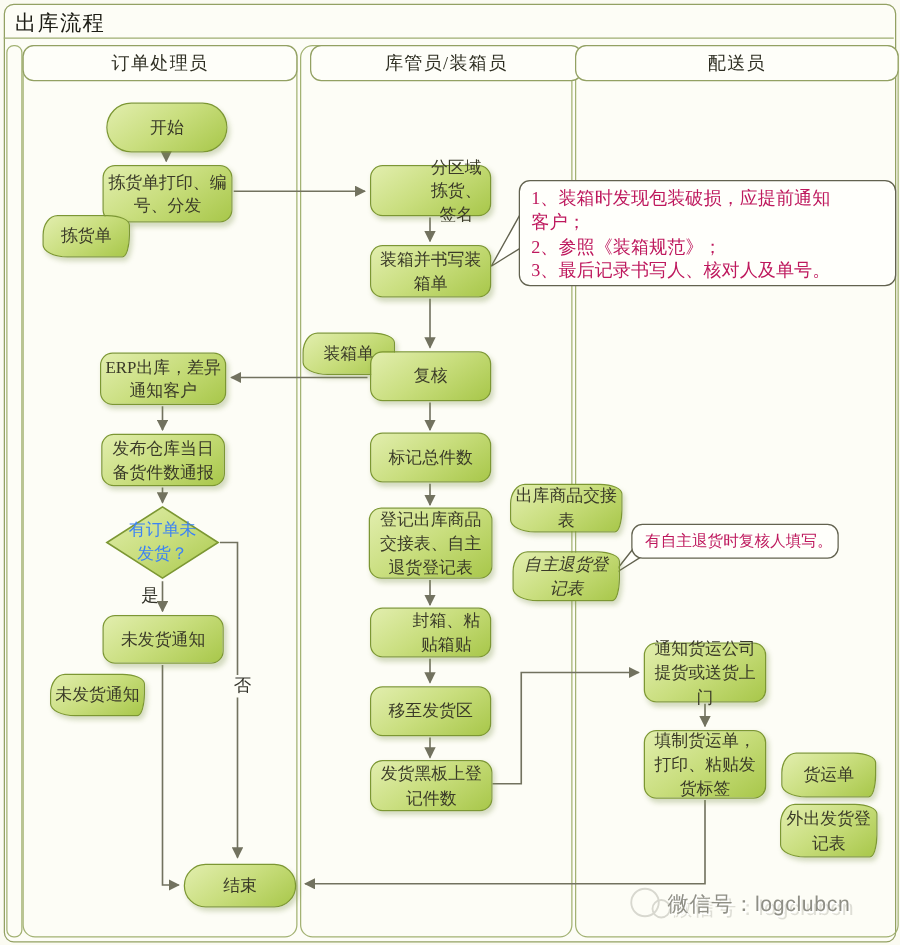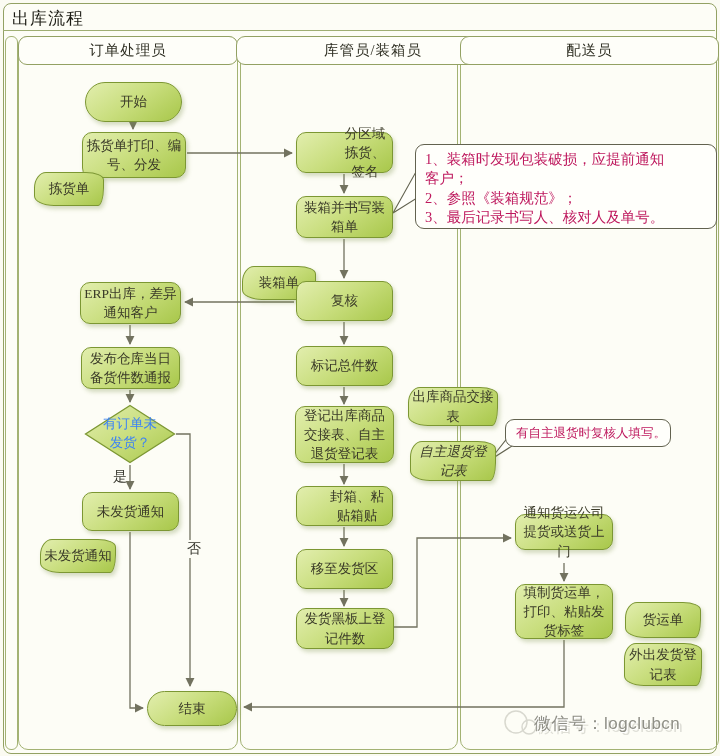--- a/index.html
+++ b/index.html
@@ -86,21 +86,21 @@
 <div class="frame"></div>
 <div class="title-bar"></div>
 <div class="page-title">出库流程</div>
 
 <div class="lane-strip"></div>
 <div class="lane" style="left:18px;width:218px;"></div>
 <div class="lane" style="left:240px;width:216px;"></div>
 <div class="lane" style="left:460px;width:257px;"></div>
 
 <div class="lane-header" style="left:18px;width:218px;">订单处理员</div>
-<div class="lane-header" style="left:236px;width:216px;padding-left:28px;">库管员/装箱员</div>
+<div class="lane-header" style="left:248px;width:216px;">库管员/装箱员</div>
 <div class="lane-header" style="left:460px;width:257px;">配送员</div>
 
 <svg class="wires" width="720" height="756">
   <defs>
     <marker id="ah" markerWidth="7" markerHeight="7" refX="6.3" refY="3.5" orient="auto">
       <path d="M0,0 L7,3.5 L0,7 z" fill="#72725f"></path>
     </marker>
     <linearGradient id="dg" x1="0" y1="0" x2="1" y2="1">
       <stop offset="0" stop-color="#e2eeae"></stop>
       <stop offset="0.5" stop-color="#c9de7e"></stop>
@@ -162,21 +162,21 @@
 <div class="node note" style="left:242px;top:244px;width:74px;height:34px;margin-top:22px;">装箱单</div>
 <div class="node process" style="left:296px;top:281px;width:97px;height:40px;">复核</div>
 <div class="node process" style="left:296px;top:346px;width:97px;height:40px;">标记总件数</div>
 <div class="node process" style="left:295px;top:406px;width:99px;height:57px;">登记出库商品交接表、自主退货登记表</div>
 <div class="node process" style="left:296px;top:486px;width:97px;height:40px;padding-left:28px;">封箱、粘贴箱贴</div>
 <div class="node process" style="left:296px;top:549px;width:97px;height:40px;">移至发货区</div>
 <div class="node process" style="left:296px;top:608px;width:98px;height:41px;">发货黑板上登记件数</div>
 <div class="node note" style="left:408px;top:387px;width:90px;height:39px;">出库商品交接表</div>
 <div class="node note" style="left:410px;top:441px;width:86px;height:40px;font-style:italic;">自主退货登记表</div>
 
-<div class="node process" style="left:515px;top:514px;width:98px;height:36px;">通知货运公司提货或送货上门</div>
+<div class="node process" style="left:515px;top:514px;width:98px;height:48px;">通知货运公司提货或送货上门</div>
 <div class="node process" style="left:515px;top:584px;width:98px;height:55px;">填制货运单，打印、粘贴发货标签</div>
 <div class="node note" style="left:625px;top:602px;width:76px;height:36px;">货运单</div>
 <div class="node note" style="left:624px;top:643px;width:78px;height:43px;">外出发货登记表</div>
 
 <div class="callout callout-big">
   <div>1、装箱时发现包装破损，应提前通知客户；</div>
   <div>2、参照《装箱规范》；</div>
   <div>3、最后记录书写人、核对人及单号。</div>
 </div>
 <div class="callout callout-small">有自主退货时复核人填写。</div>

